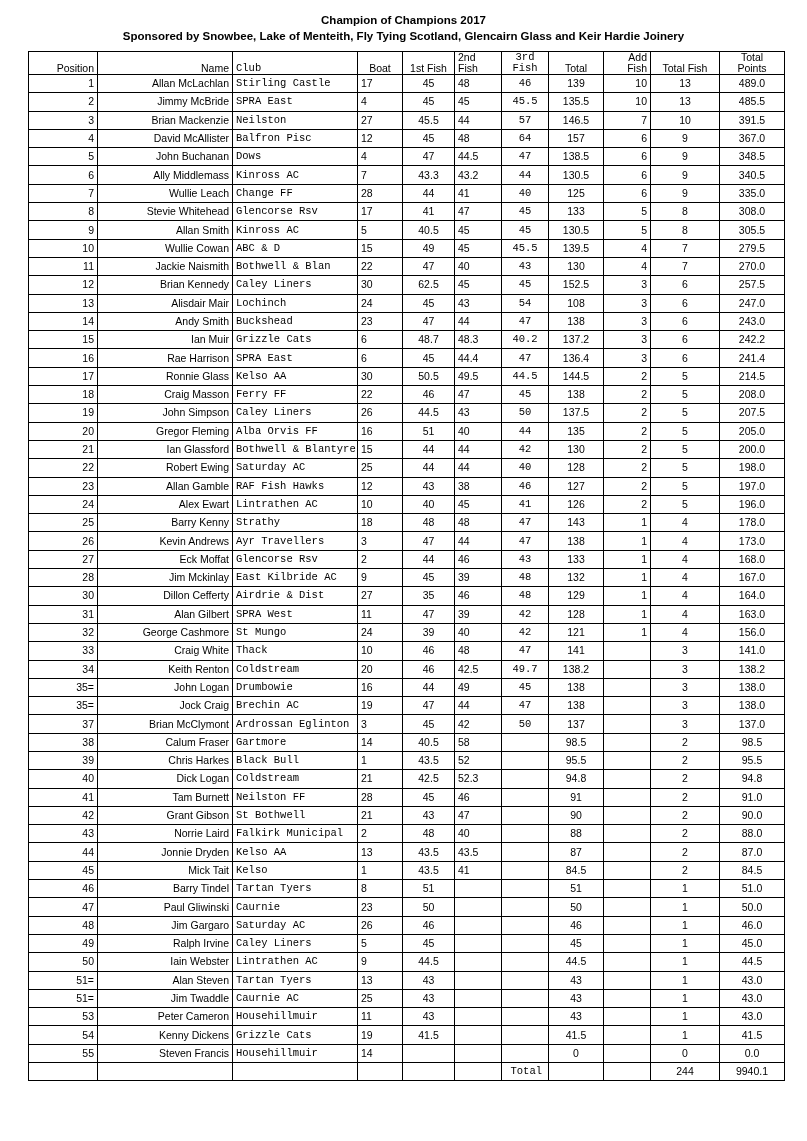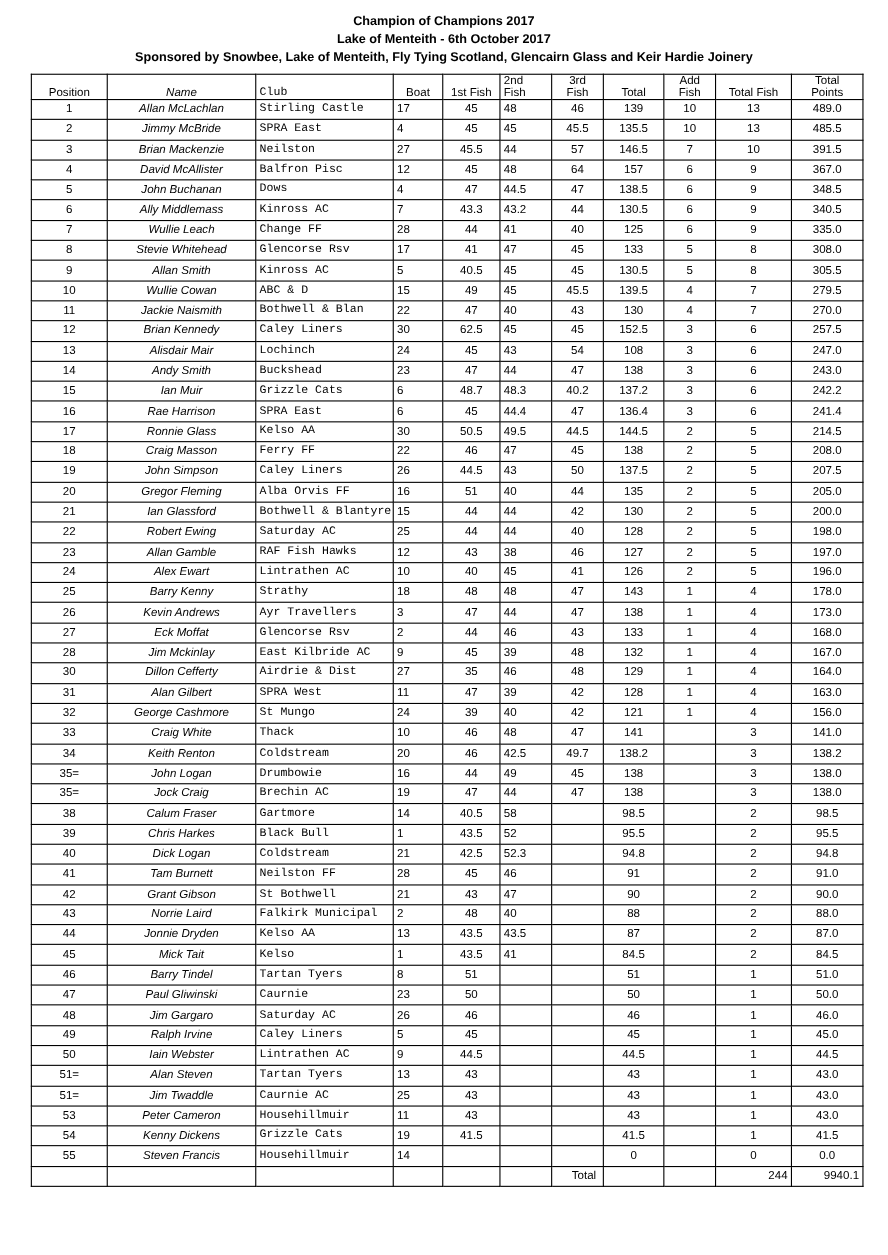--- a/index.html
+++ b/index.html
@@ -47,53 +47,52 @@
   }
   thead th {
     font-weight: normal;
     text-align: center;
     vertical-align: bottom;
     padding-bottom: 1px;
   }
   thead th.two-line {
     line-height: 11px;
   }
-  .c-pos   { width: 62px;  text-align: center; }
-  .c-name  { width: 128px; text-align: center; padding-left: 5px; font-style: italic; }
+  .c-pos   { width: 62px;  text-align: right; }
+  .c-name  { width: 128px; text-align: right; padding-left: 5px; }
   .c-club  { width: 118px; text-align: left; padding-left: 5px; font-family: Liberation Mono, monospace; }
   .c-boat  { width: 38px;  }
   .c-f1    { width: 45px;  text-align: center; }
   .c-f2    { width: 40px;  text-align: left; }
-  .c-f3    { width: 40px;  text-align: center; }
+  .c-f3    { width: 40px;  text-align: center; font-family: Liberation Mono, monospace; }
   .c-total { width: 48px;  text-align: center; }
-  .c-add   { width: 40px;  text-align: center; }
+  .c-add   { width: 40px;  text-align: right; }
   .c-tf    { width: 62px;  text-align: center; }
   .c-tp    { width: 58px;  text-align: center; }
 
   tfoot td {
     border: none;
     height: 17px;
   }
   tfoot td.bx {
     border: 1px solid #000000;
-    text-align: right;
+    text-align: center;
   }
   tfoot td.lbl {
     text-align: right;
     padding-right: 6px;
   }
 </style>
 </head>
 <body>
 
 <div class="page">
 
   <div class="titles">
     <div>Champion of Champions 2017</div>
-    <div>Lake of Menteith - 6th October 2017</div>
     <div>Sponsored by Snowbee, Lake of Menteith, Fly Tying Scotland, Glencairn Glass and Keir Hardie Joinery</div>
   </div>
 
   <table class="results">
     <thead>
       <tr>
         <th class="c-pos two-line">
           <span></span><br>
           <span>Position</span>
         </th>
@@ -587,20 +586,33 @@
           <td class="c-name">Jock Craig</td>
           <td class="c-club">Brechin AC</td>
           <td class="c-boat">19</td>
           <td class="c-f1">47</td>
           <td class="c-f2">44</td>
           <td class="c-f3">47</td>
           <td class="c-total">138</td>
           <td class="c-add"></td>
           <td class="c-tf">3</td>
           <td class="c-tp">138.0</td>
+        </tr>
+        <tr>
+          <td class="c-pos">37</td>
+          <td class="c-name">Brian McClymont</td>
+          <td class="c-club">Ardrossan Eglinton</td>
+          <td class="c-boat">3</td>
+          <td class="c-f1">45</td>
+          <td class="c-f2">42</td>
+          <td class="c-f3">50</td>
+          <td class="c-total">137</td>
+          <td class="c-add"></td>
+          <td class="c-tf">3</td>
+          <td class="c-tp">137.0</td>
         </tr>
         <tr>
           <td class="c-pos">38</td>
           <td class="c-name">Calum Fraser</td>
           <td class="c-club">Gartmore</td>
           <td class="c-boat">14</td>
           <td class="c-f1">40.5</td>
           <td class="c-f2">58</td>
           <td class="c-f3"></td>
           <td class="c-total">98.5</td>

